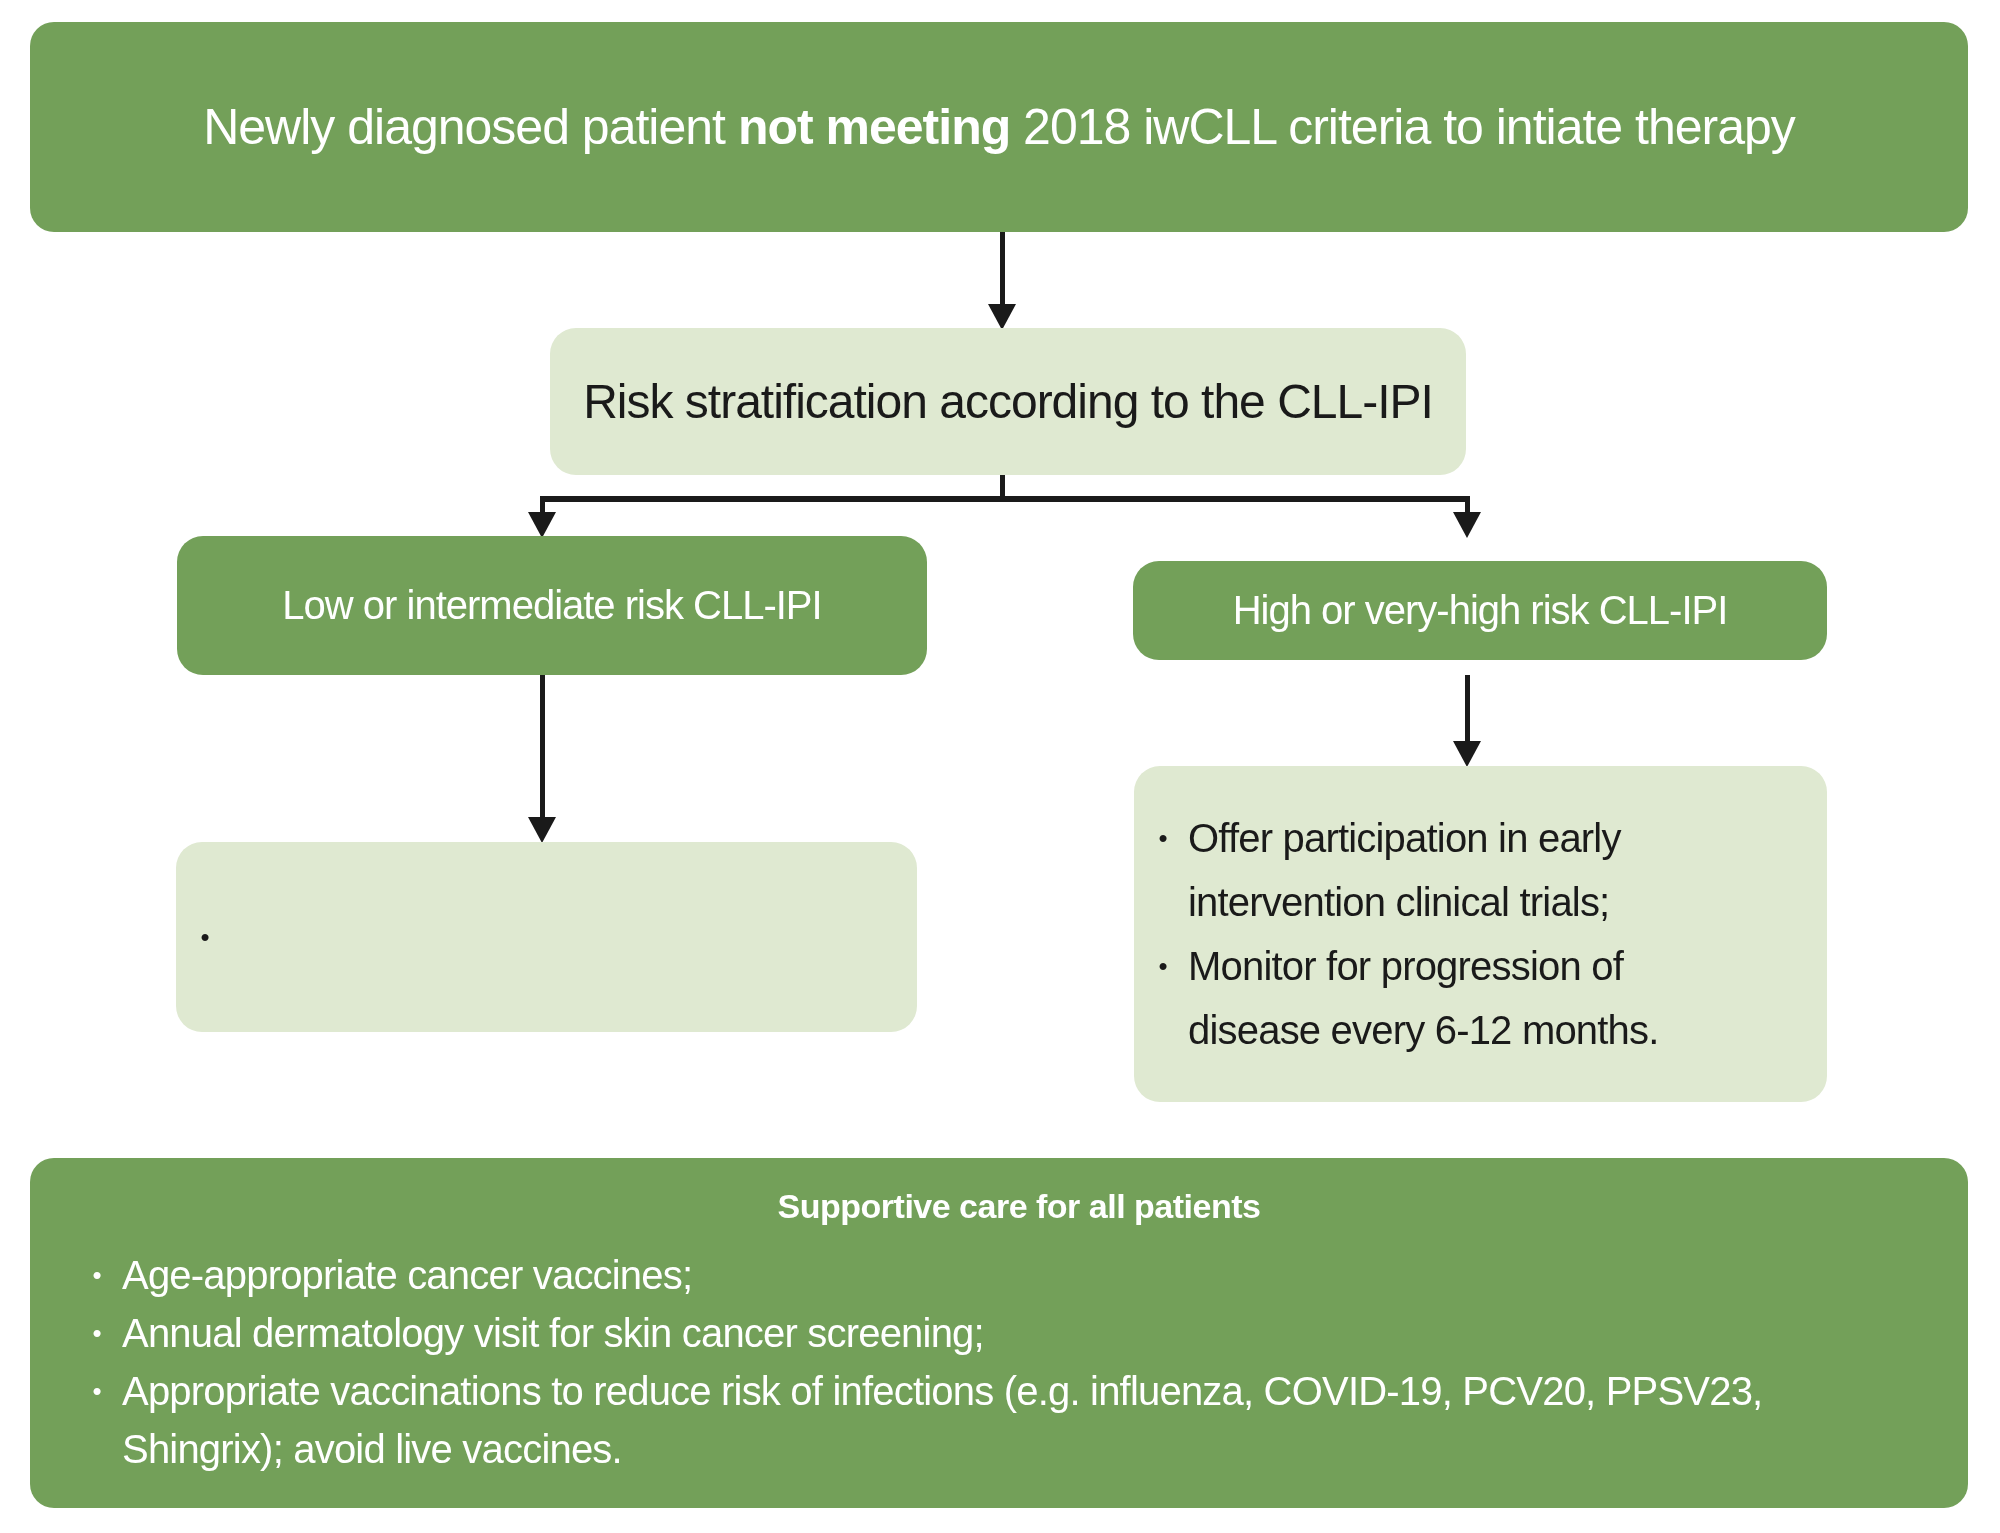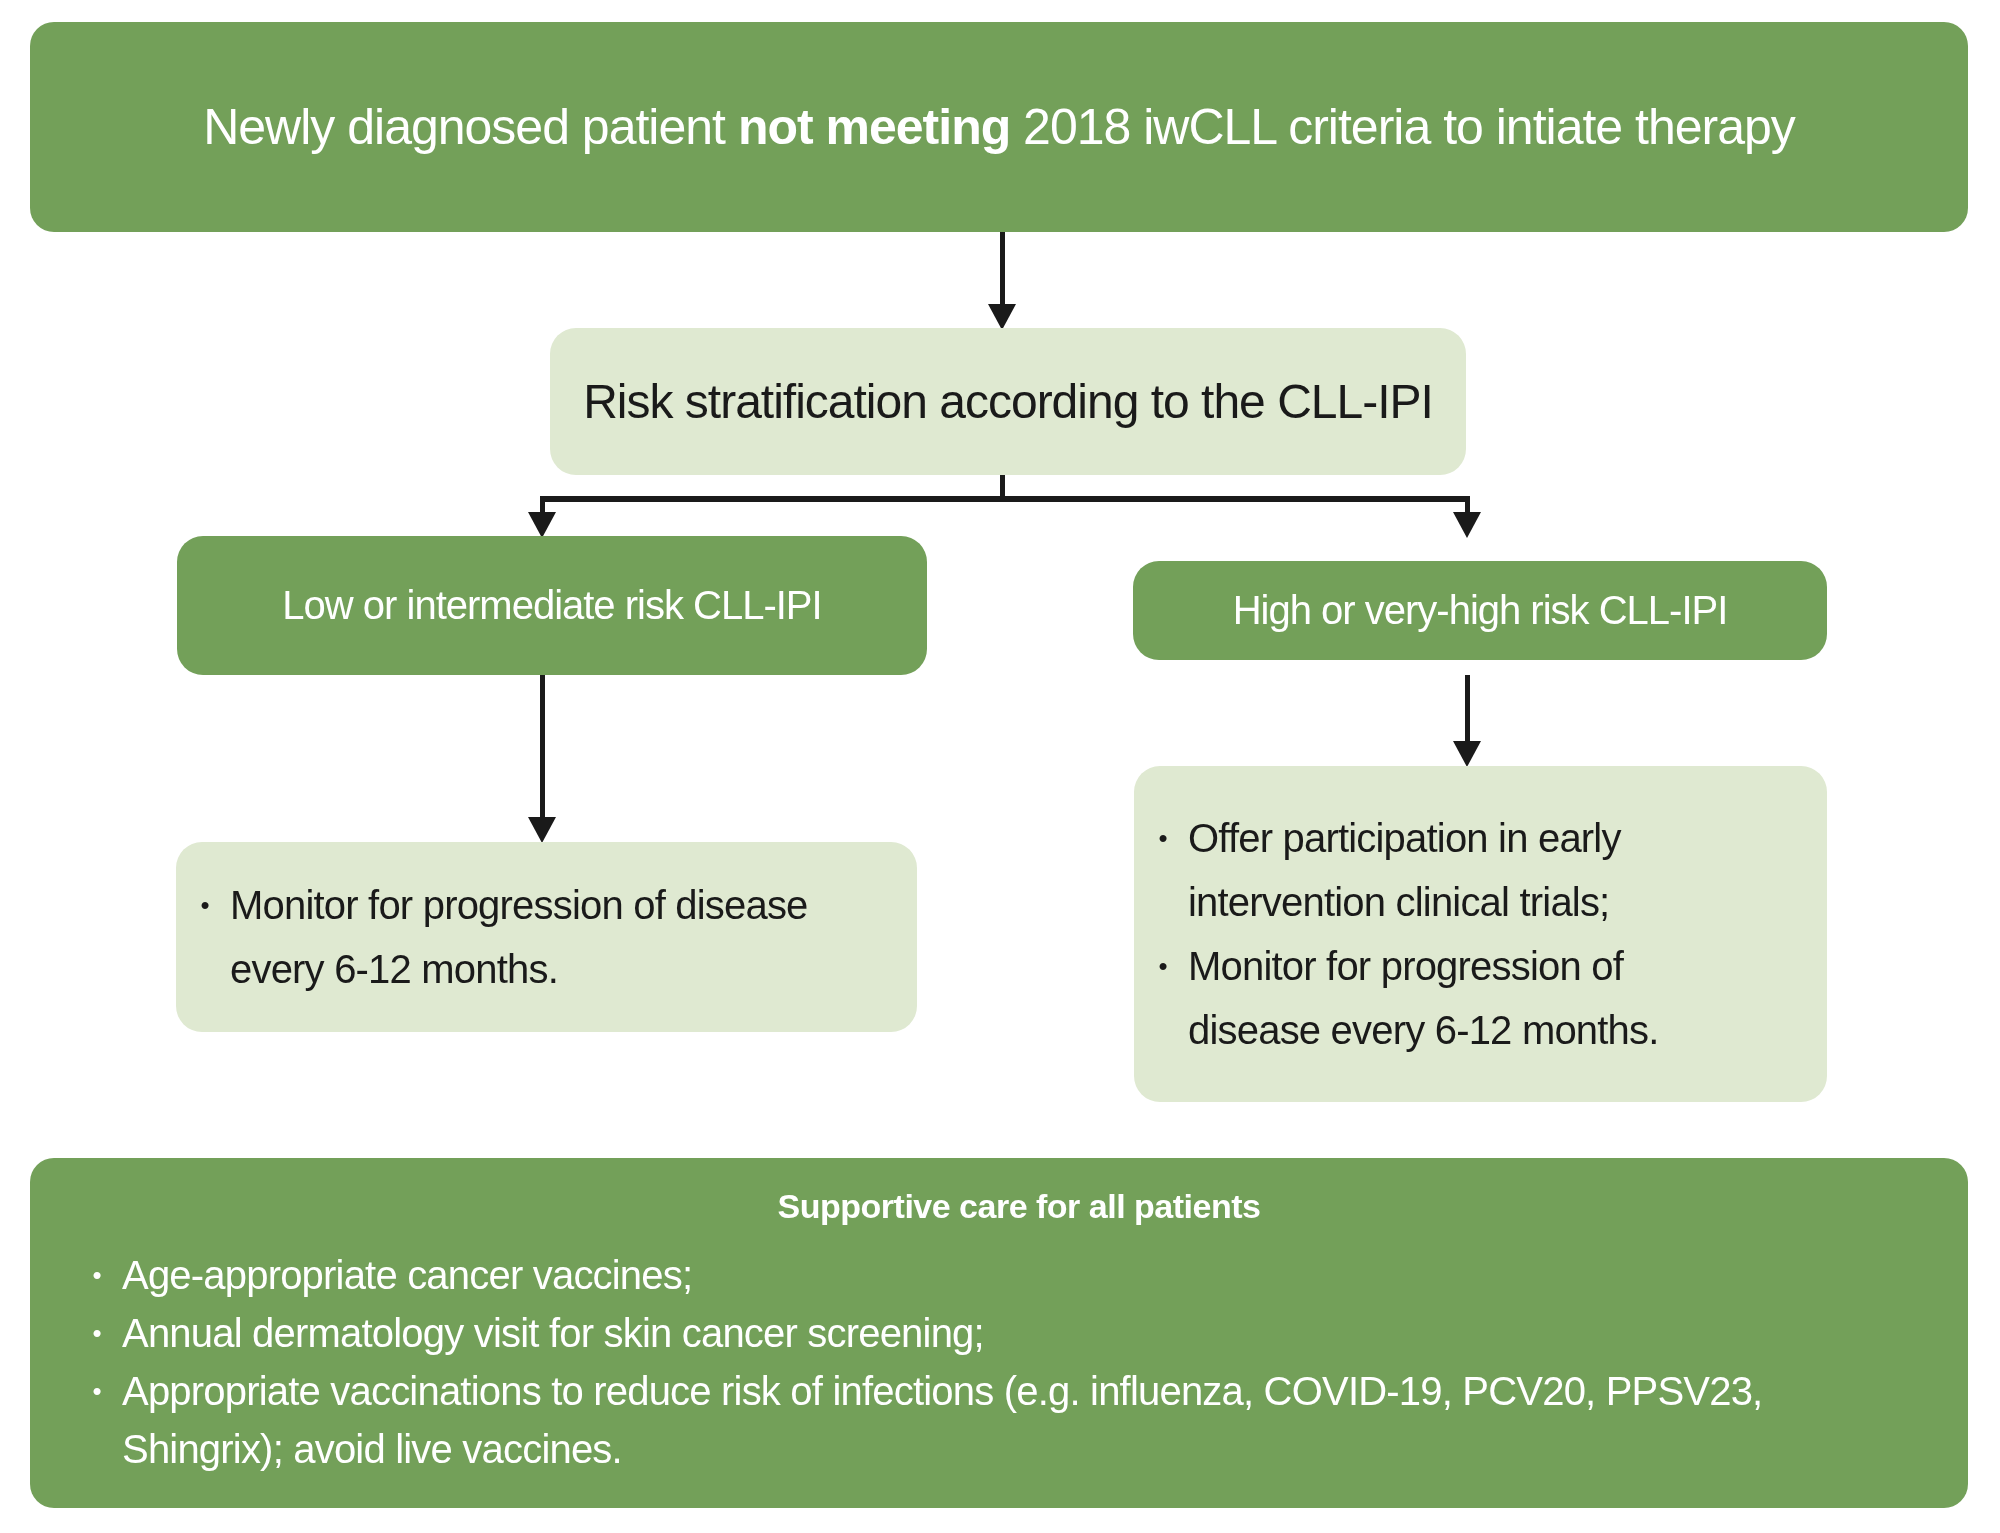--- a/index.html
+++ b/index.html
@@ -114,22 +114,20 @@
 
   <div class="line" style="left:540px;top:675px;width:5px;height:144px;"></div>
   <div class="head" style="left:528px;top:817px;"></div>
 
   <div class="line" style="left:1465px;top:675px;width:5px;height:68px;"></div>
   <div class="head" style="left:1453px;top:741px;"></div>
 
   <div class="light-box left-light box-bullets">
     <div class="bullet-row">
       <span class="bullet-glyph">•</span>
-      <span class="bullet-text">Monitor for progression of disease
-every 6-12 months.</span>
     </div>
   </div>
 
   <div class="light-box right-light box-bullets">
     <div class="bullet-row">
       <span class="bullet-glyph">•</span>
       <span class="bullet-text">Offer participation in early
 intervention clinical trials;</span>
     </div>
     <div class="bullet-row">

